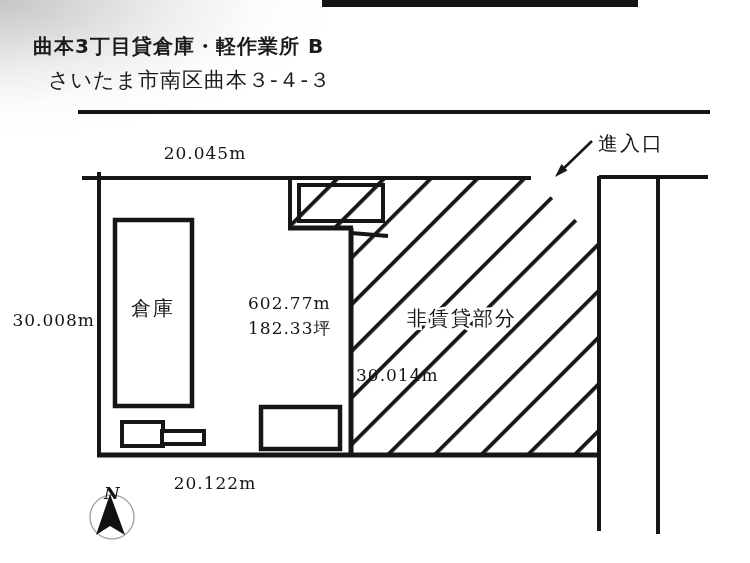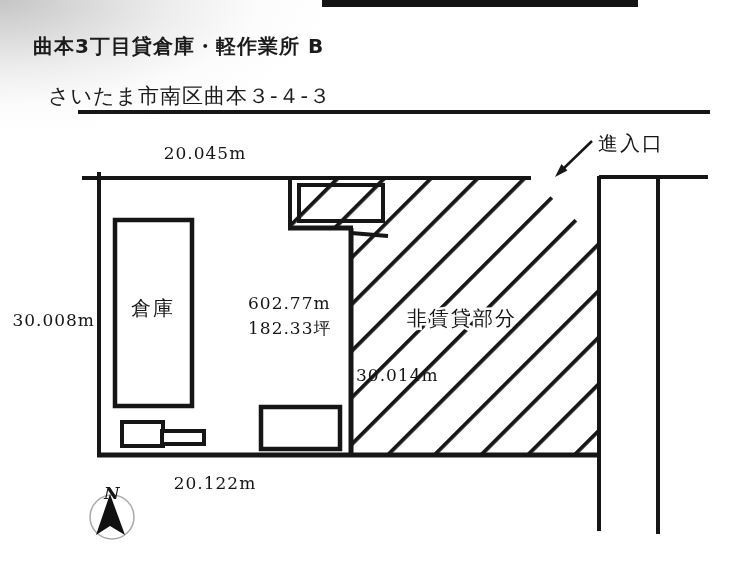--- a/index.html
+++ b/index.html
@@ -18,21 +18,21 @@
   #topbar{
     position:absolute;left:322px;top:0;width:316px;height:7px;
     background:#141414;
   }
   .title{
     position:absolute;left:33px;top:33px;
     font-size:20px;font-weight:700;color:#1b1b1b;letter-spacing:1px;
     white-space:nowrap;
   }
   .address{
-    position:absolute;left:48px;top:82px;
+    position:absolute;left:48px;top:66px;
     font-size:21px;font-weight:500;color:#1b1b1b;letter-spacing:1px;
     white-space:nowrap;
   }
   svg text{fill:#161616;}
   .dim{
     font-family:"DejaVu Serif","Liberation Serif",serif;
     font-size:17px;letter-spacing:1px;
   }
   .cjk{
     font-family:"DejaVu Sans", sans-serif;

